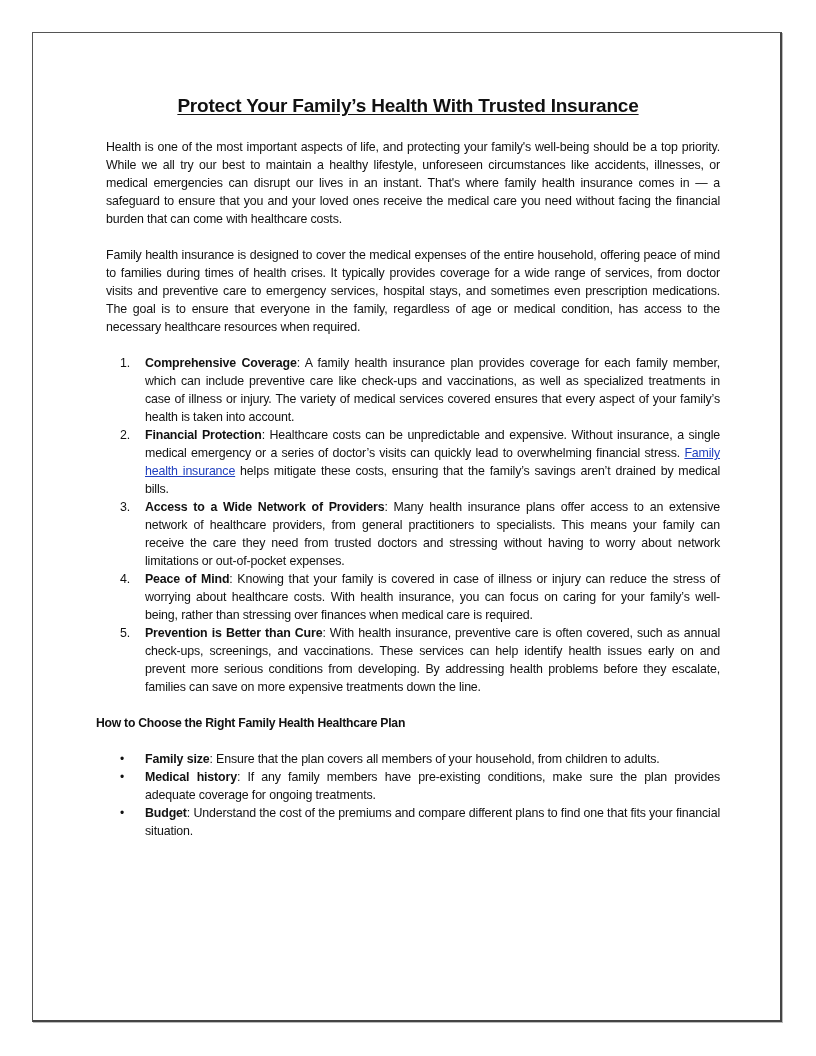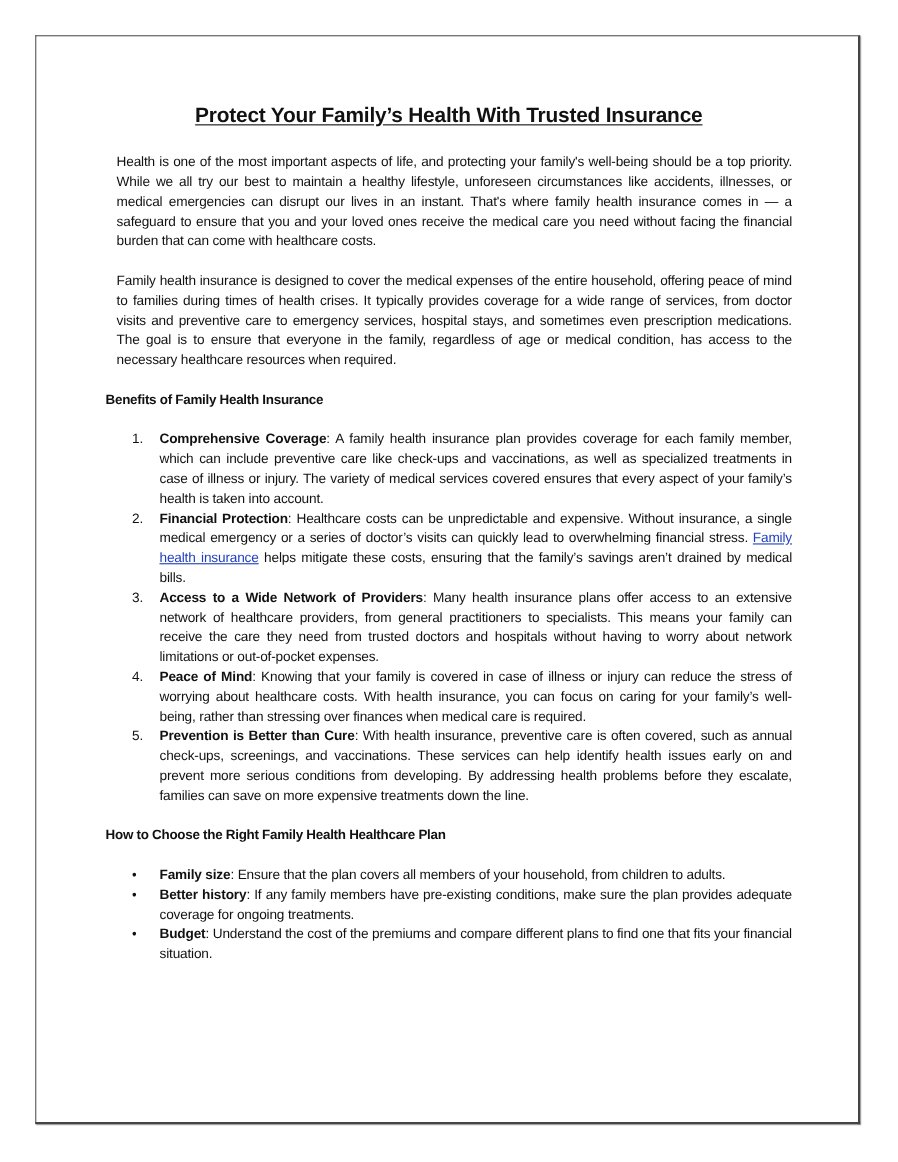--- a/index.html
+++ b/index.html
@@ -93,34 +93,33 @@
 
 <div class="page-border"></div>
 
 <div class="content">
 
   <h1 class="title">Protect Your Family’s Health With Trusted Insurance</h1>
 
   <p class="body-text">Health is one of the most important aspects of life, and protecting your family's well-being should be a top priority. While we all try our best to maintain a healthy lifestyle, unforeseen circumstances like accidents, illnesses, or medical emergencies can disrupt our lives in an instant. That's where family health insurance comes in — a safeguard to ensure that you and your loved ones receive the medical care you need without facing the financial burden that can come with healthcare costs.</p>
   <p class="body-text">Family health insurance is designed to cover the medical expenses of the entire household, offering peace of mind to families during times of health crises. It typically provides coverage for a wide range of services, from doctor visits and preventive care to emergency services, hospital stays, and sometimes even prescription medications. The goal is to ensure that everyone in the family, regardless of age or medical condition, has access to the necessary healthcare resources when required.</p>
 
-  <div class="section-heading">Benefits of Family Health Insurance</div>
 
   <ol class="benefits">
     <li>
       <span class="marker">1.</span>
       <span class="term">Comprehensive Coverage</span><span>: A family health insurance plan provides coverage for each family member, which can include preventive care like check-ups and vaccinations, as well as specialized treatments in case of illness or injury. The variety of medical services covered ensures that every aspect of your family’s health is taken into account.</span>
     </li>
     <li>
       <span class="marker">2.</span>
       <span class="term">Financial Protection</span><span>: Healthcare costs can be unpredictable and expensive. Without insurance, a single medical emergency or a series of doctor’s visits can quickly lead to overwhelming financial stress. </span><a class="inline-link" href="#">Family health insurance</a><span> helps mitigate these costs, ensuring that the family’s savings aren’t drained by medical bills.</span>
     </li>
     <li>
       <span class="marker">3.</span>
-      <span class="term">Access to a Wide Network of Providers</span><span>: Many health insurance plans offer access to an extensive network of healthcare providers, from general practitioners to specialists. This means your family can receive the care they need from trusted doctors and hospitals without having to worry about network limitations or out-of-pocket expenses.</span>
+      <span class="term">Access to a Wide Network of Providers</span><span>: Many health insurance plans offer access to an extensive network of healthcare providers, from general practitioners to specialists. This means your family can receive the care they need from trusted doctors and stressing without having to worry about network limitations or out-of-pocket expenses.</span>
     </li>
     <li>
       <span class="marker">4.</span>
       <span class="term">Peace of Mind</span><span>: Knowing that your family is covered in case of illness or injury can reduce the stress of worrying about healthcare costs. With health insurance, you can focus on caring for your family’s well-being, rather than stressing over finances when medical care is required.</span>
     </li>
     <li>
       <span class="marker">5.</span>
       <span class="term">Prevention is Better than Cure</span><span>: With health insurance, preventive care is often covered, such as annual check-ups, screenings, and vaccinations. These services can help identify health issues early on and prevent more serious conditions from developing. By addressing health problems before they escalate, families can save on more expensive treatments down the line.</span>
     </li>
   </ol>
@@ -128,21 +127,21 @@
   <div class="section-heading">How to Choose the Right Family Health Healthcare Plan</div>
 
 
   <ul class="factors">
     <li>
       <span class="marker">•</span>
       <span class="term">Family size</span><span>: Ensure that the plan covers all members of your household, from children to adults.</span>
     </li>
     <li>
       <span class="marker">•</span>
-      <span class="term">Better history</span><span>: If any family members have pre-existing conditions, make sure the plan provides adequate coverage for ongoing treatments.</span>
+      <span class="term">Medical history</span><span>: If any family members have pre-existing conditions, make sure the plan provides adequate coverage for ongoing treatments.</span>
     </li>
     <li>
       <span class="marker">•</span>
       <span class="term">Budget</span><span>: Understand the cost of the premiums and compare different plans to find one that fits your financial situation.</span>
     </li>
   </ul>
 
 </div>
 
 </body></html>

